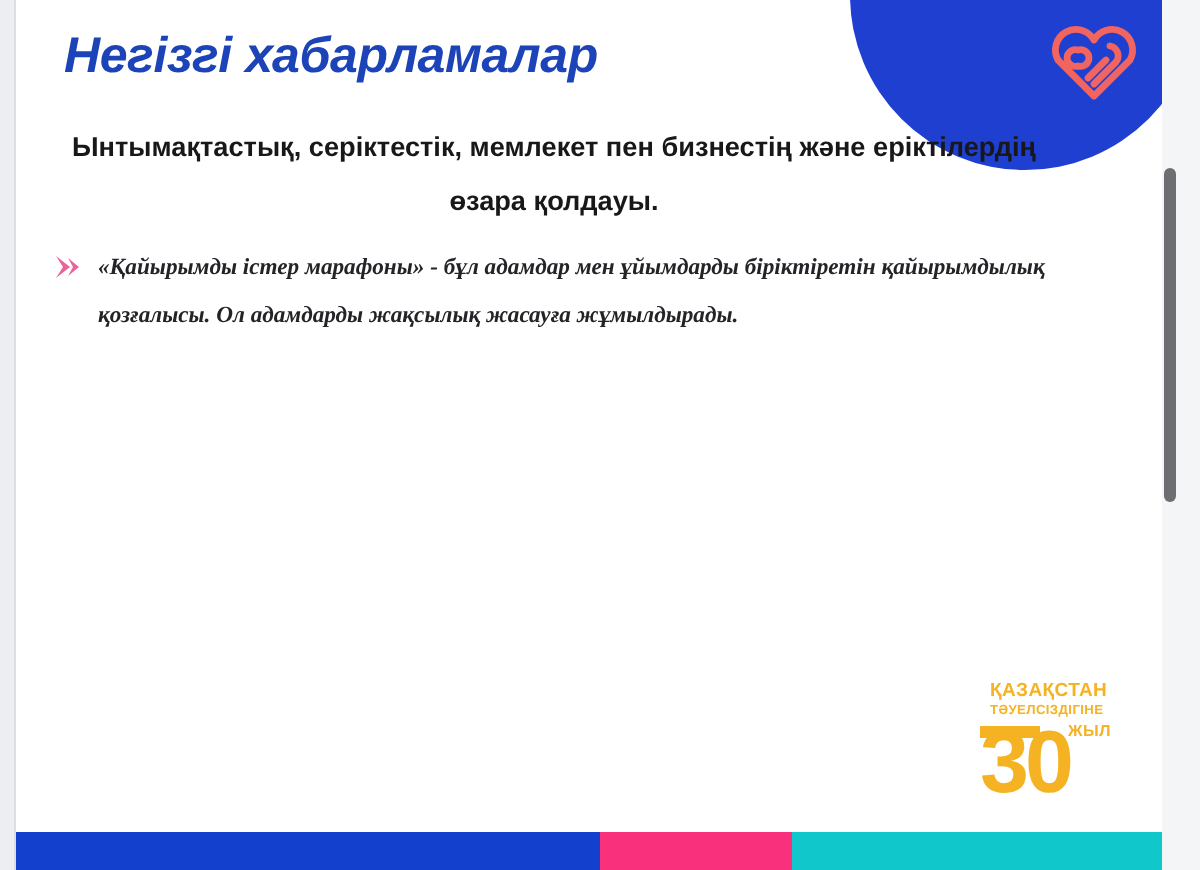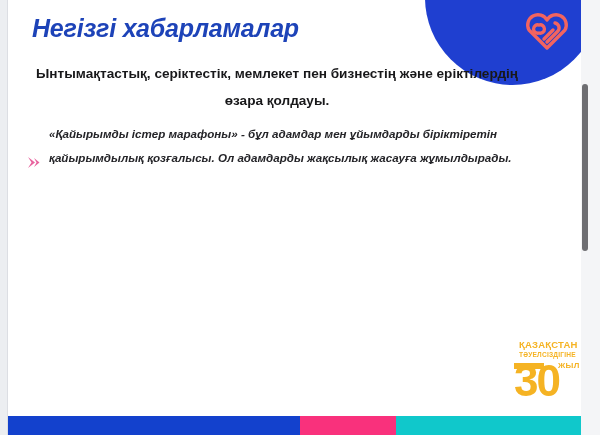--- a/index.html
+++ b/index.html
@@ -89,22 +89,23 @@
 
   
   .bullets {
     position:absolute;
     left:18px;
     top:122px;
     width:545px;
   }
   .bullet-row {
     display:flex;
-    align-items:flex-end;
+    align-items:flex-start;
     margin-bottom:33px;
+    font-family:Liberation Serif, serif;
   }
   .bullet-marker {
     flex:0 0 auto;
     width:16px;
     height:15px;
     margin-top:4px;
     margin-right:7px;
   }
   .bullet-marker svg { display:block; width:100%; height:100%; }
   .bullet-text {
@@ -112,21 +113,21 @@
     font-size:11.6px;
     font-style:italic;
     font-weight:700;
     color:#242428;
     line-height:2.05;
   }
 
   
   .emblem {
     position:absolute;
-    left:492px;
+    left:468px;
     top:338px;
     width:84px;
     height:62px;
   }
   .emblem svg { display:block; width:100%; height:100%; }
 
   
   .bottom-bar {
     position:absolute;
     left:0;

